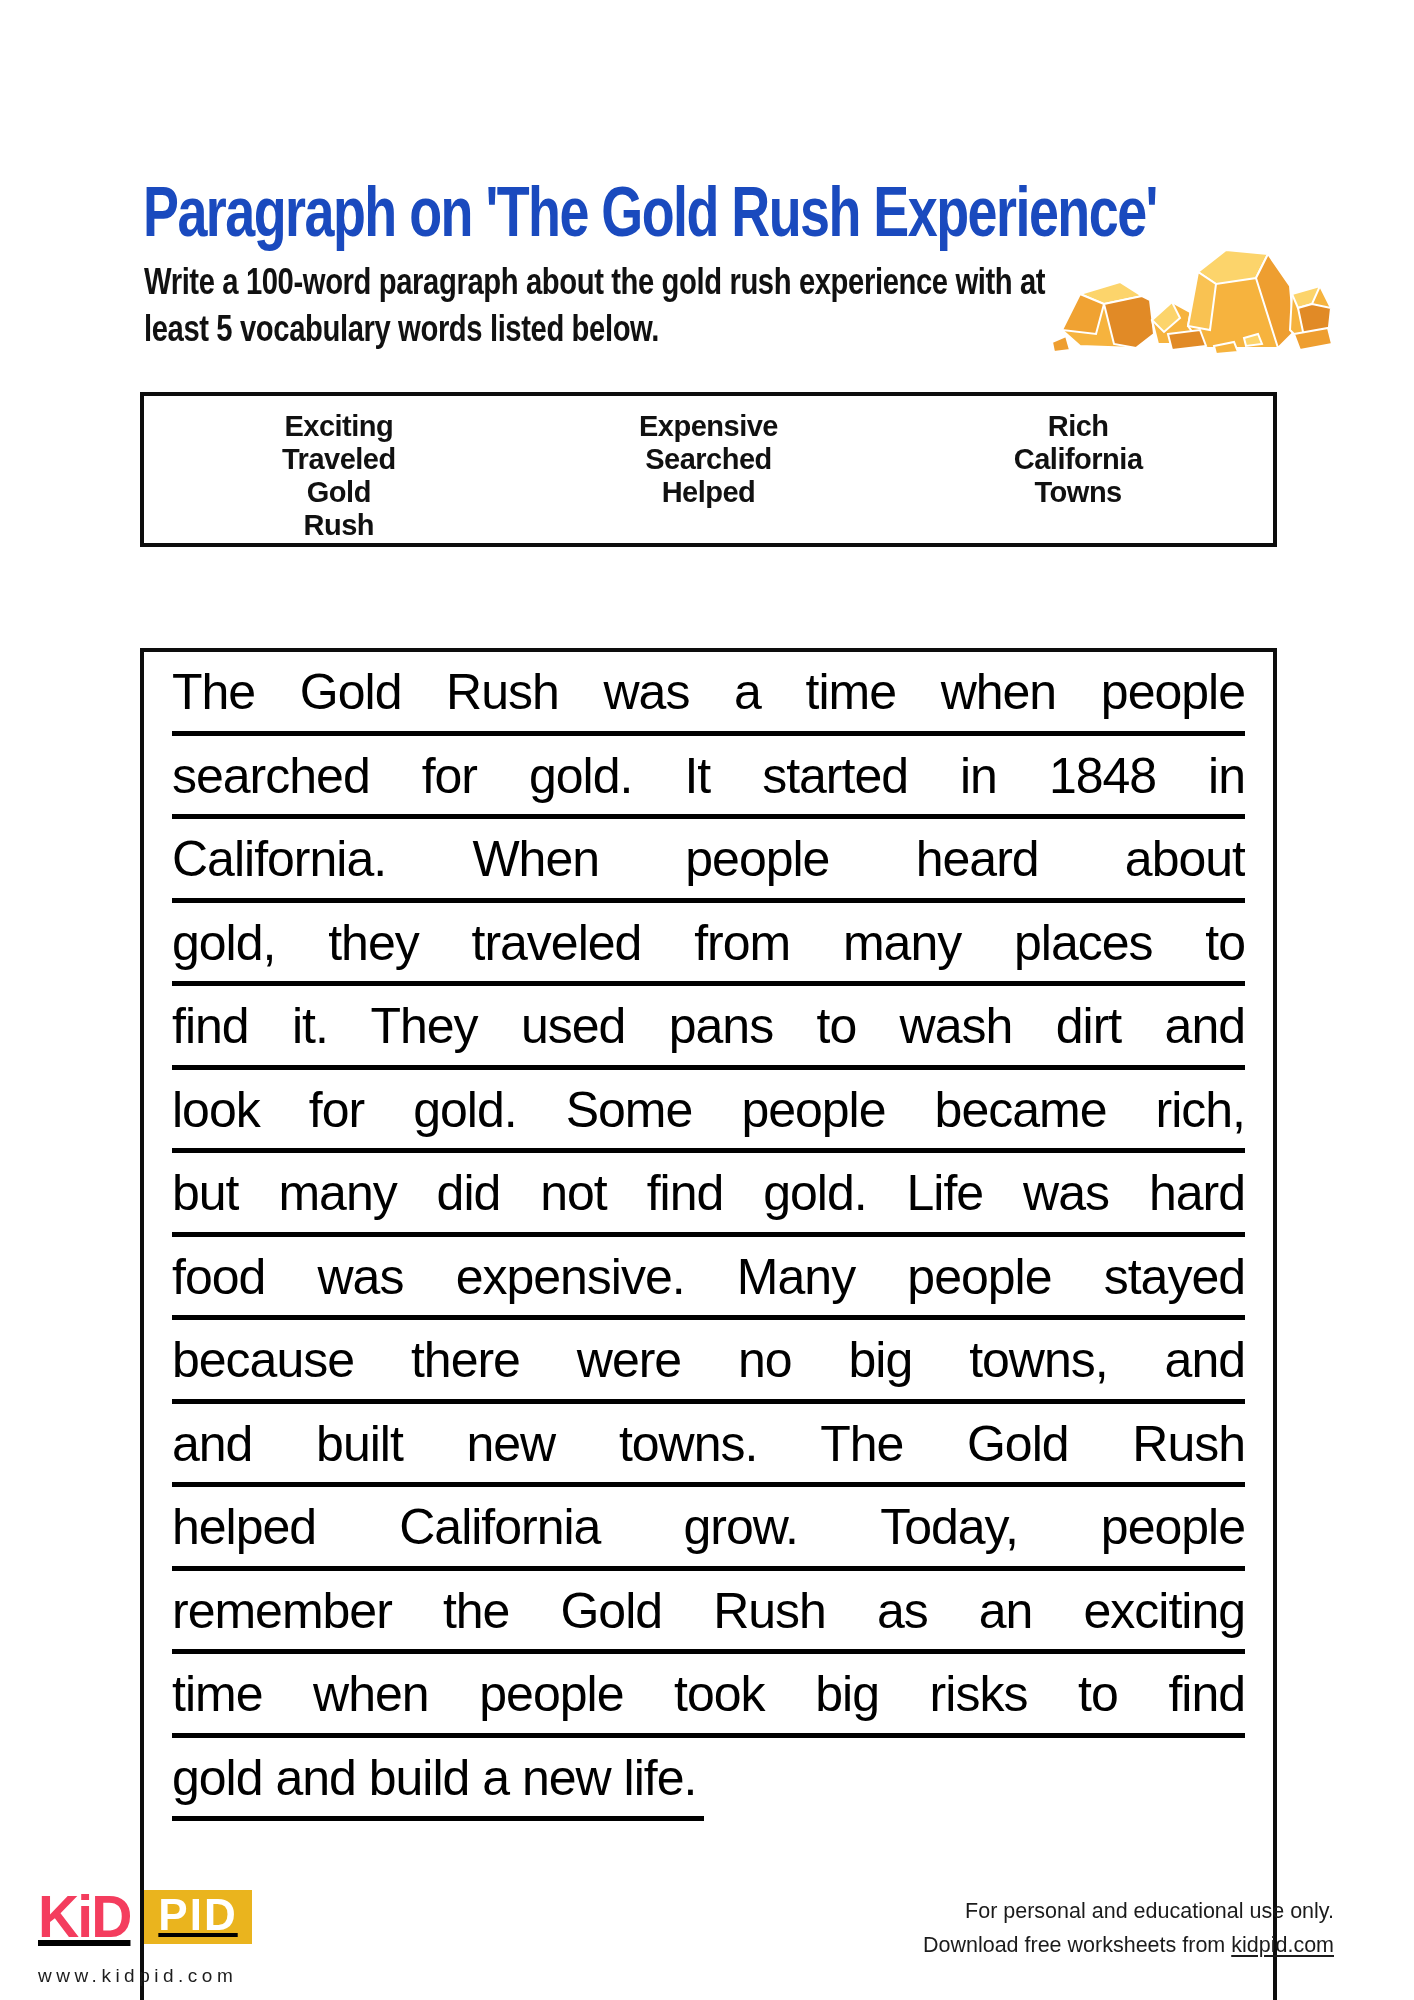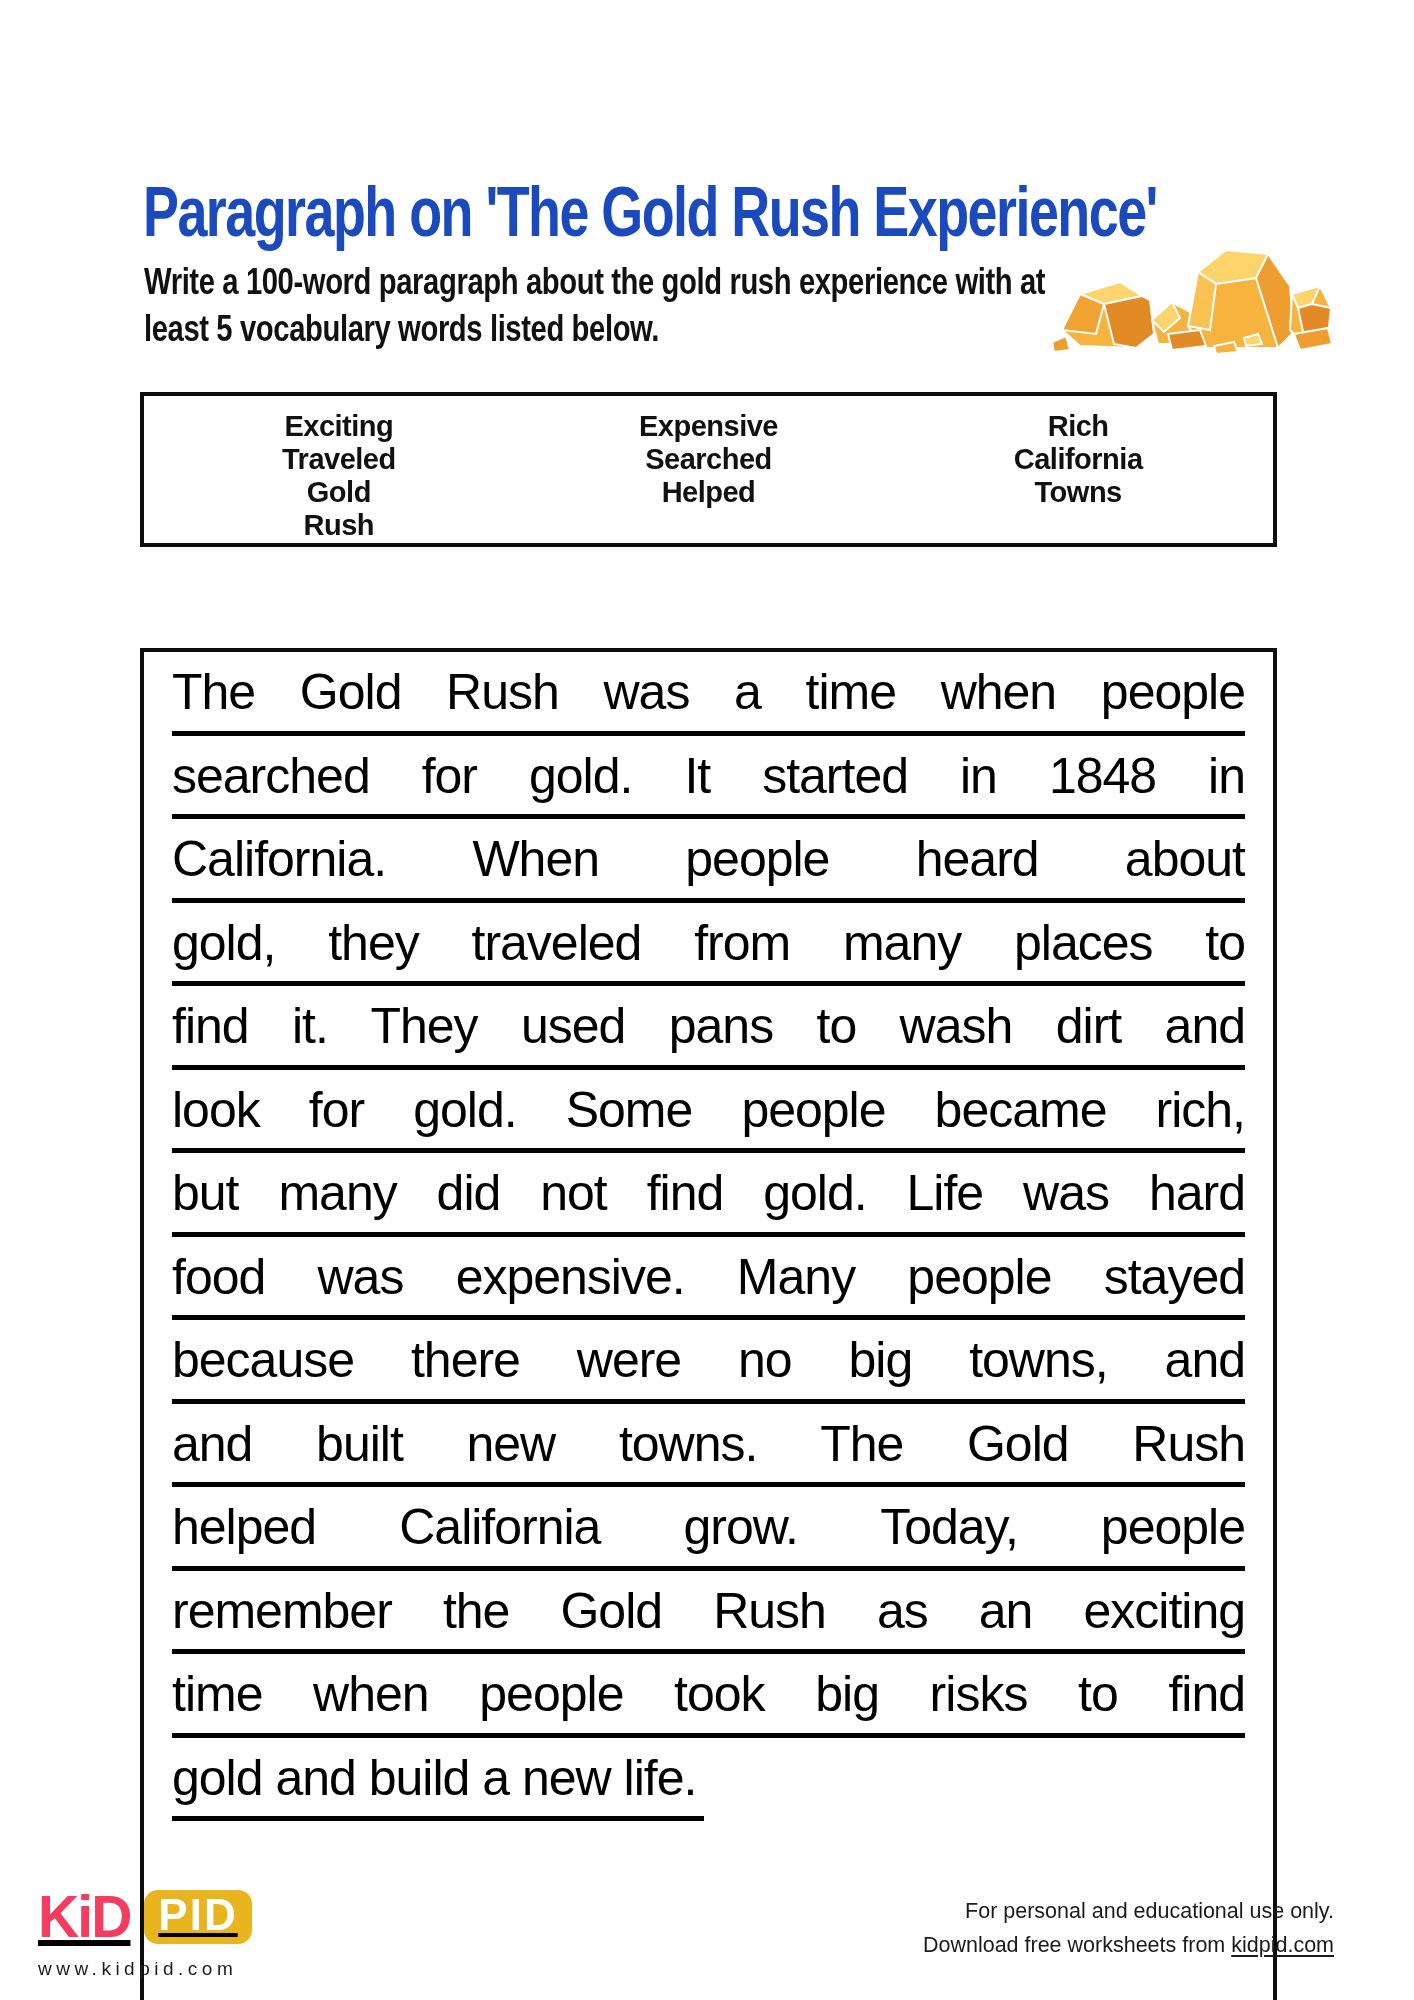--- a/index.html
+++ b/index.html
@@ -114,26 +114,26 @@
     color:#f43d5e;
     transform:scaleX(0.95);
     transform-origin:left center;
   }
   .logo-pid{
     background:#eab41e;
     color:#ffffff;
     font-size:44px;
     font-weight:800;
     letter-spacing:2px;
-    border-radius:14px;
+    border-radius:0;
     padding:3px 14px 7px;
     line-height:1;
   }
   .logo-site{
-    margin-top:7px;
+    margin-top:14px;
     font-size:19px;
     letter-spacing:4.5px;
     color:#1d1d1d;
   }
 
   .footer-right{
     position:absolute;
     right:80px; top:1894px;
     text-align:right;
     font-size:21.5px;

